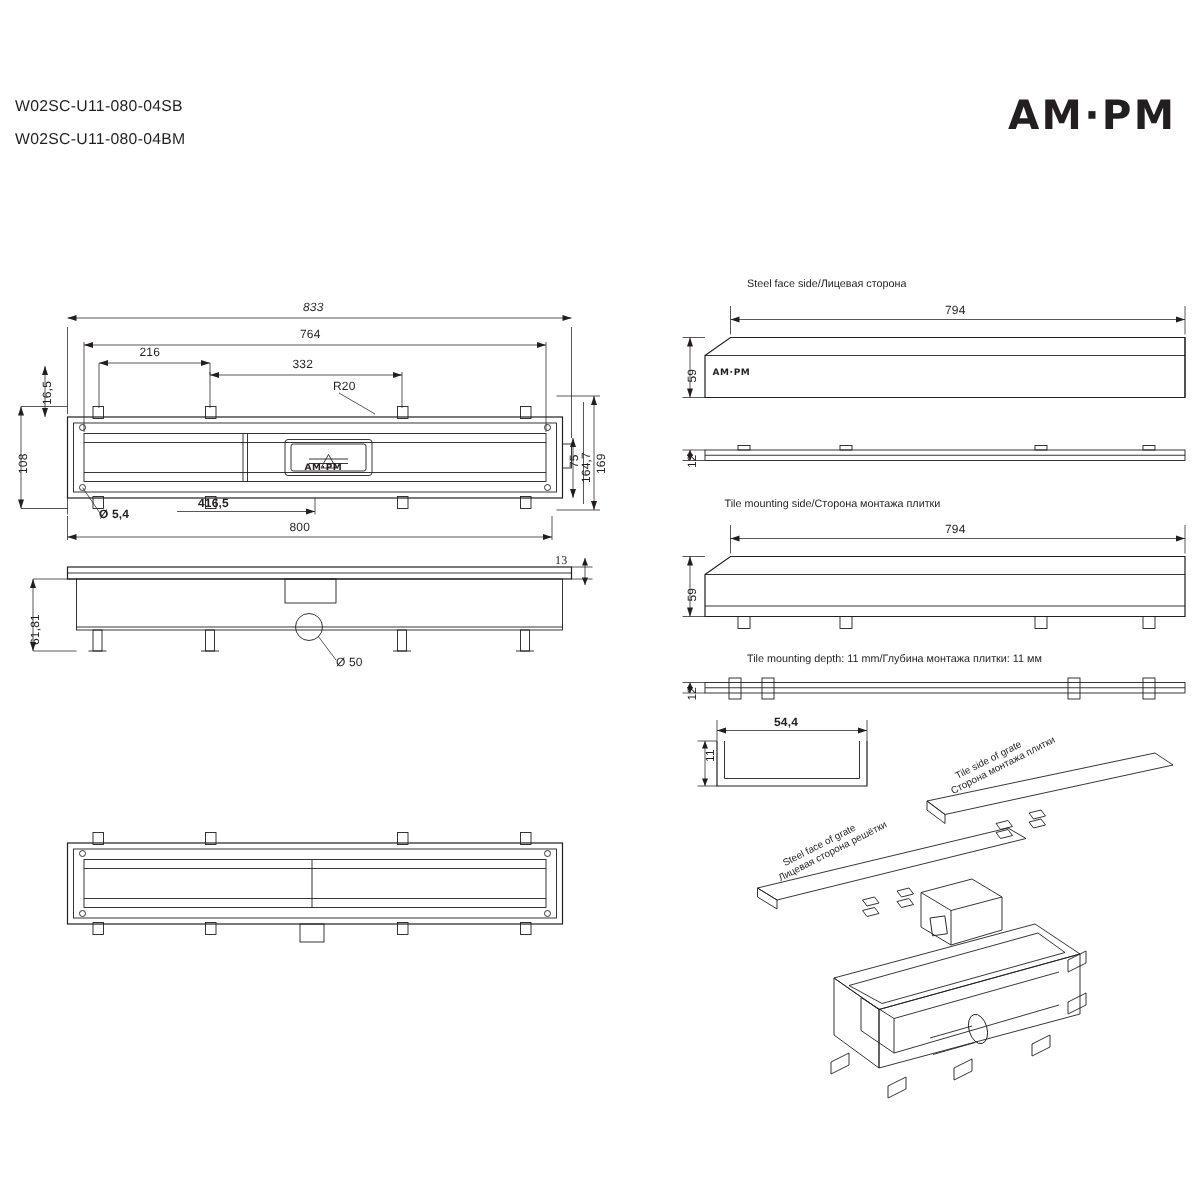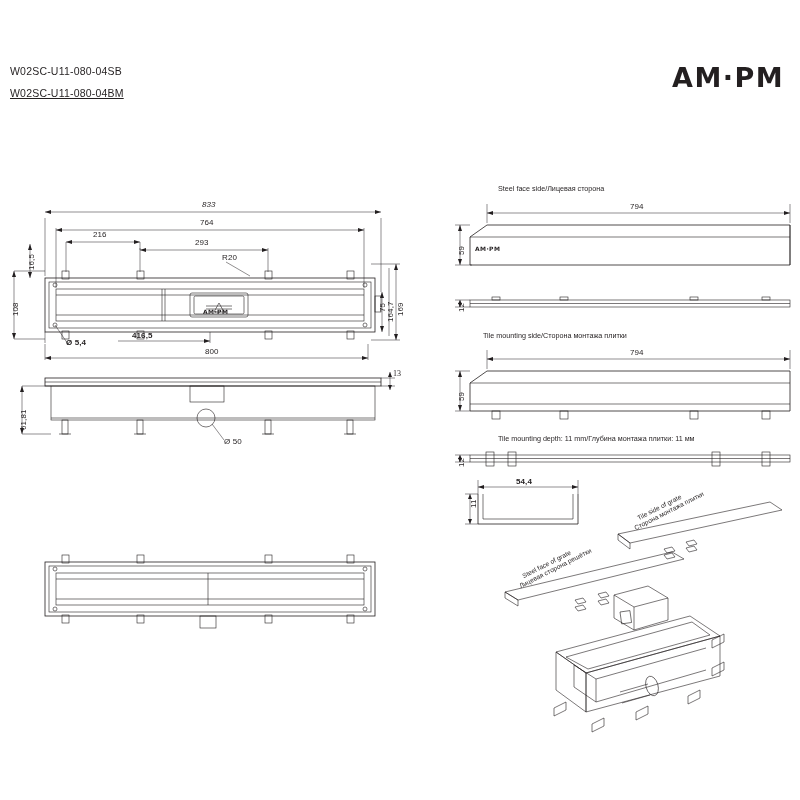--- a/index.html
+++ b/index.html
@@ -70,21 +70,21 @@
     letter-spacing: 0.4px;
     color: #231f20;
   }
 </style>
 </head>
 <body>
 
 <div id="sheet">
 
   <div class="abs sku" style="left:10px; top:64px;">W02SC-U11-080-04SB</div>
-  <div class="abs sku" style="left:10px; top:86px;text-decoration:underline;">W02SC-U11-080-04BM</div>
+  <div class="abs sku" style="left:10px; top:86px;">W02SC-U11-080-04BM</div>
   <div class="abs brand" style="left:672px; top:62px;">AM·PM</div>
 
   <svg class="abs" style="left:0; top:0;" width="800" height="800" viewBox="0 0 800 800">
     <g fill="none" stroke="#231f20" stroke-width="0.6" stroke-linecap="butt">
 
       <g>
 
         <rect x="45" y="278" width="330" height="54" stroke-width="0.8"></rect>
         <rect x="49" y="282" width="322" height="46"></rect>
 
@@ -382,34 +382,34 @@
           <path d="M724 662 l-12 6 l0 8 l12 -6 z"></path>
           <path d="M724 634 l-12 6 l0 8 l12 -6 z"></path>
         </g>
       </g>
 
     </g>
   </svg>
 
   <div class="abs dim" style="left:202px; top:200px;font-style:italic;">833</div>
   <div class="abs dim" style="left:200px; top:218px;">764</div>
-  <div class="abs dim" style="left:195px; top:238px;">293</div>
+  <div class="abs dim" style="left:195px; top:238px;">332</div>
   <div class="abs dim" style="left:93px; top:230px;">216</div>
   <div class="abs dim" style="left:222px; top:253px;">R20</div>
   <div class="abs dim" style="left:132px; top:331px;font-weight:bold;">416,5</div>
-  <div class="abs dim" style="left:193px; top:347px;margin-left:12px;">800</div>
+  <div class="abs dim" style="left:193px; top:347px;">800</div>
   <div class="abs dim" style="left:66px; top:338px;font-weight:bold;">Ø 5,4</div>
   <div class="abs dim v" style="left:11px; top:316px;">108</div>
   <div class="abs dim v" style="left:27px; top:270px;">16,5</div>
   <div class="abs dim v" style="left:396px; top:316px;">169</div>
   <div class="abs dim v" style="left:386px; top:322px;">164,7</div>
   <div class="abs dim v" style="left:378px; top:312px;">75</div>
   <div class="abs minibrand" style="left:203px; top:308px;">AM·PM</div>
 
-  <div class="abs dim" style="left:393px; top:369px;font-family:Liberation Serif, serif;">13</div>
+  <div class="abs dim" style="left:370px; top:369px;font-family:Liberation Serif, serif;">13</div>
   <div class="abs dim v" style="left:19px; top:430px;">61,81</div>
   <div class="abs dim" style="left:224px; top:437px;">Ø 50</div>
 
   <div class="abs note" style="left:470px; top:184px;">Steel face side/Лицевая сторона</div>
   <div class="abs dim" style="left:630px; top:202px;">794</div>
   <div class="abs dim v" style="left:457px; top:255px;">59</div>
   <div class="abs dim v" style="left:457px; top:312px;">12</div>
   <div class="abs minibrand" style="left:475px; top:245px;">AM·PM</div>
 
   <div class="abs note" style="left:455px; top:331px;">Tile mounting side/Сторона монтажа плитки</div>

